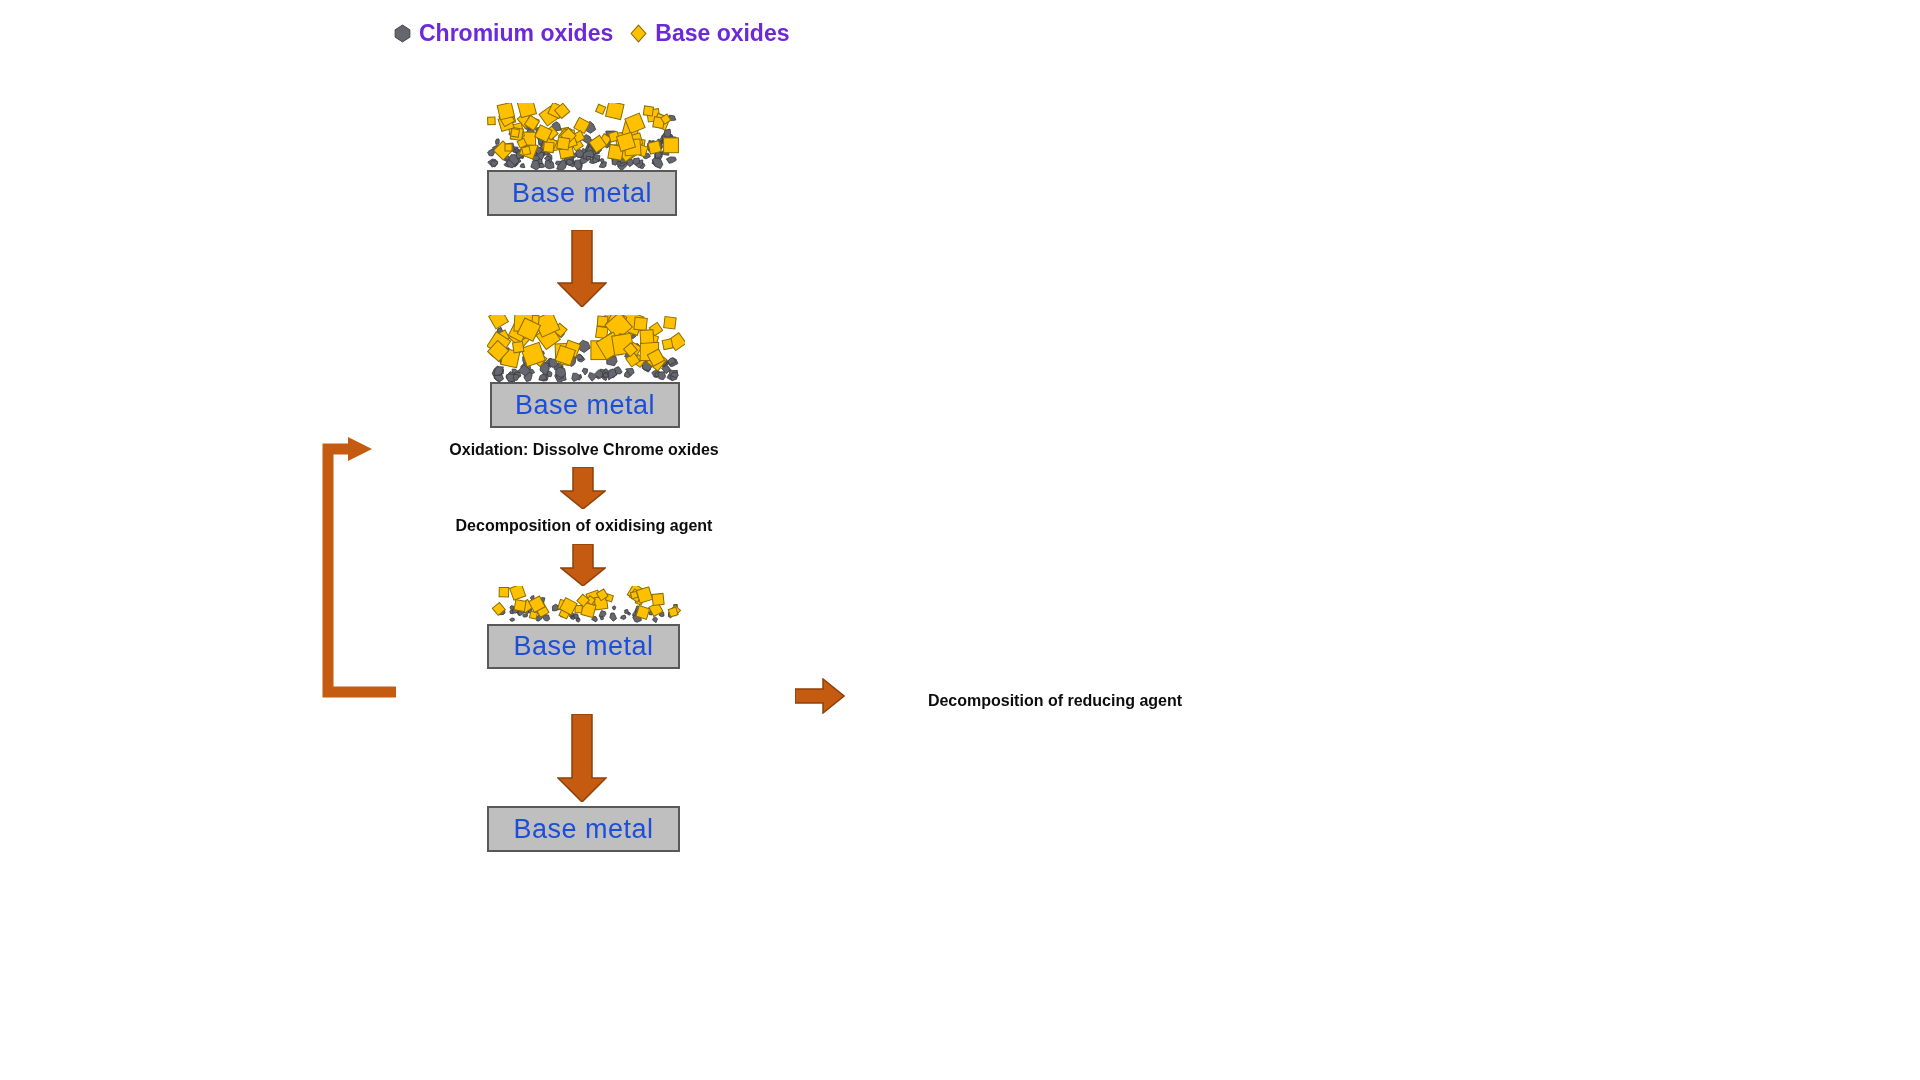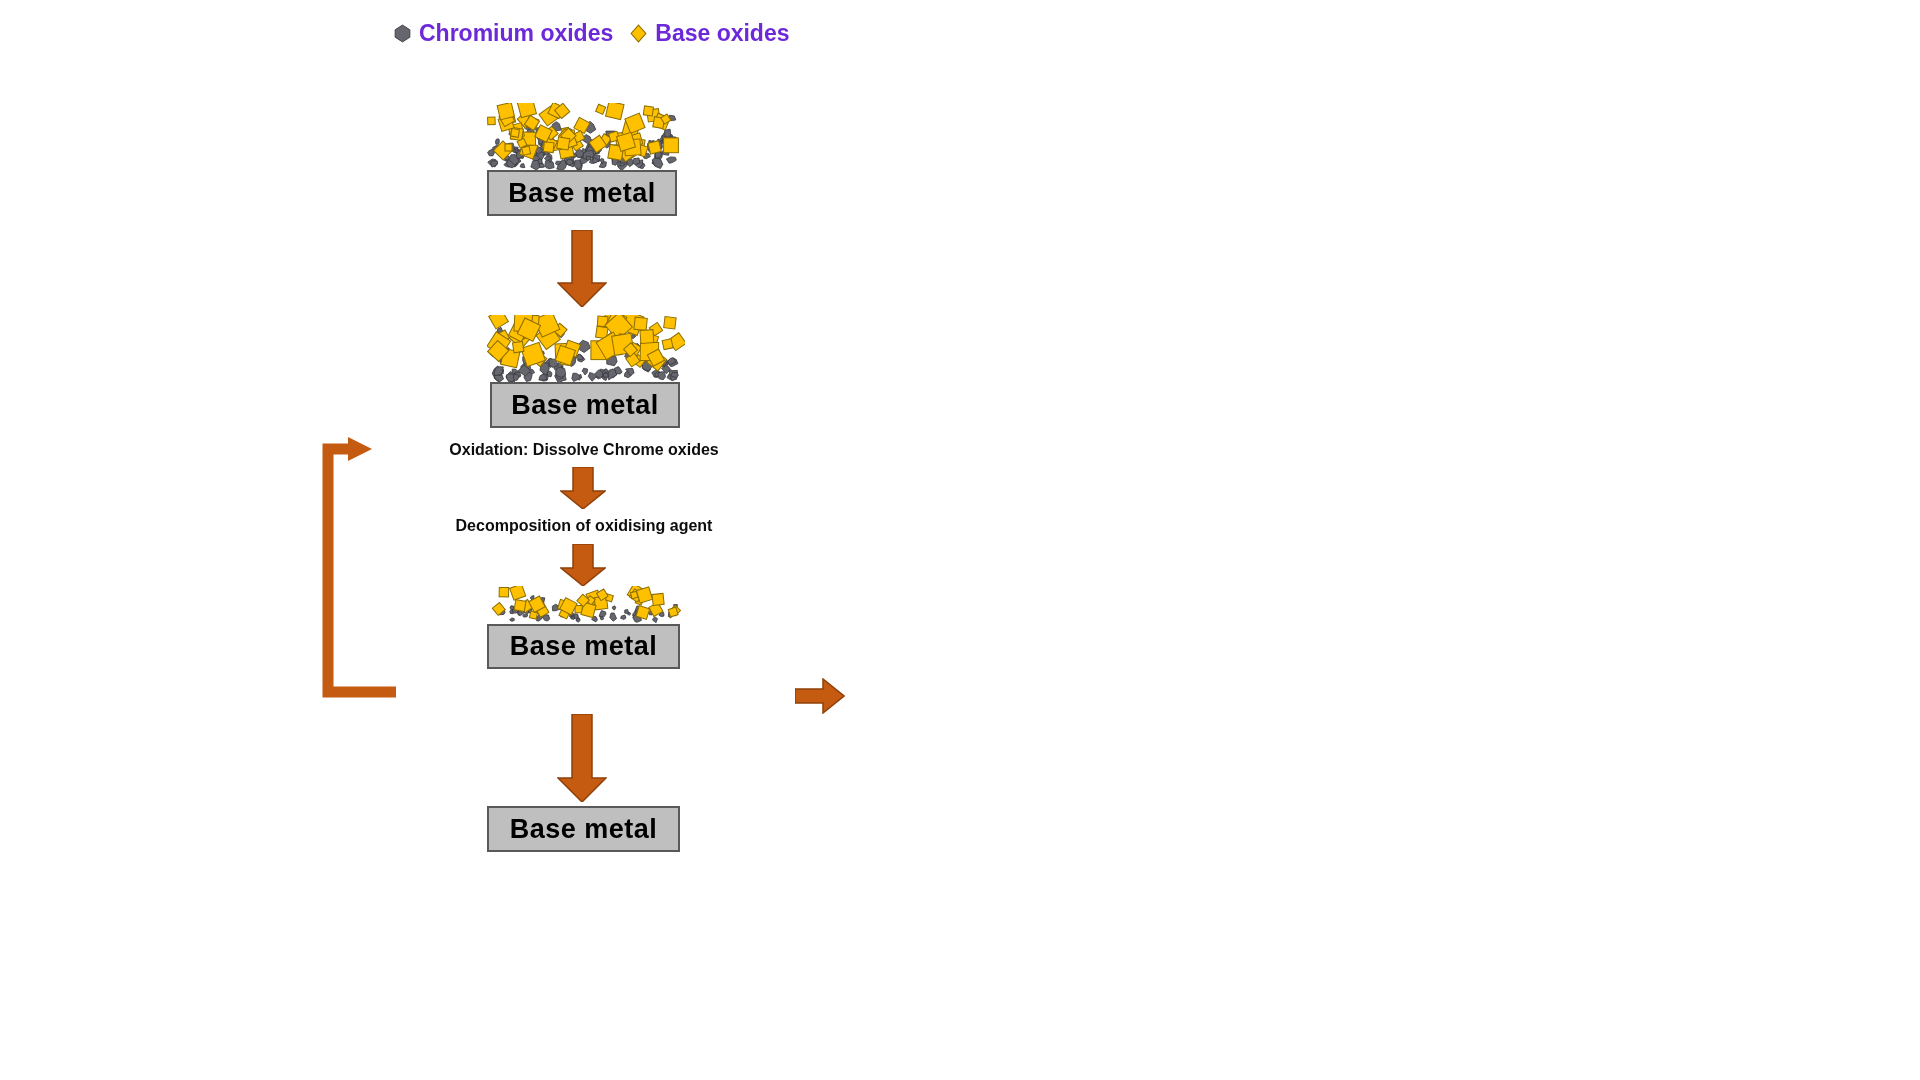--- a/index.html
+++ b/index.html
@@ -9,21 +9,21 @@
   .abs { position:absolute; }
 
   .legend { position:absolute; left:393px; top:20px; display:flex; align-items:center; gap:16px; }
   .legend-item { display:flex; align-items:center; gap:7px; font-weight:bold; font-size:23px; color:#6d28d9; }
 
   .base-box {
     position:absolute;
     background:var(--boxFill,#BFBFBF);
     border:2px solid var(--boxBorder,#595959);
     display:flex; align-items:center; justify-content:center;
-    font-size:27px; color:#000000; letter-spacing:0.5px;font-weight:bold;
+    font-size:27px; color:#1d4ed8; letter-spacing:0.5px;
   }
 
   .step-label {
     position:absolute; font-weight:bold; font-size:16px; color:#0d0d0d;
     text-align:center; line-height:30px;
   }
   .step-label.two-line { line-height:35px; }
 
   .arrow-shape { fill:var(--arrow,#C55A11); stroke:var(--arrowEdge,#8F4009); stroke-width:1.5; }
   .loop-path   { fill:none; stroke:var(--arrow,#C55A11); stroke-width:11; }
@@ -474,20 +474,21 @@
       <rect x="151.1" y="2.5" width="12.9" height="12.9" transform="rotate(73 157.5 8.9)" class="iron-particle"></rect>
     </svg>
   <div class="base-box" style="left:487px; top:624px; width:193px; height:45px;">Base metal</div>
 
 
   <svg class="abs" width="50" height="36" style="left:795px; top:678px;">
     <polygon class="arrow-shape" points="0,11 28,11 28,1 49,18 28,35 28,25 0,25"></polygon>
   </svg>
 
   <div class="step-label two-line" style="left:855px; top:683px; width:400px;">
+    <div>Decomposition of reducing agent</div>
   </div>
 
   <svg class="abs" width="50" height="88" style="left:557px; top:714px;">
     <polygon class="arrow-shape" points="15,0 35,0 35,64 49,64 25,88 1,64 15,64"></polygon>
   </svg>
 
   <div class="base-box" style="left:487px; top:806px; width:193px; height:46px;">Base metal</div>
 
 </div>
 

